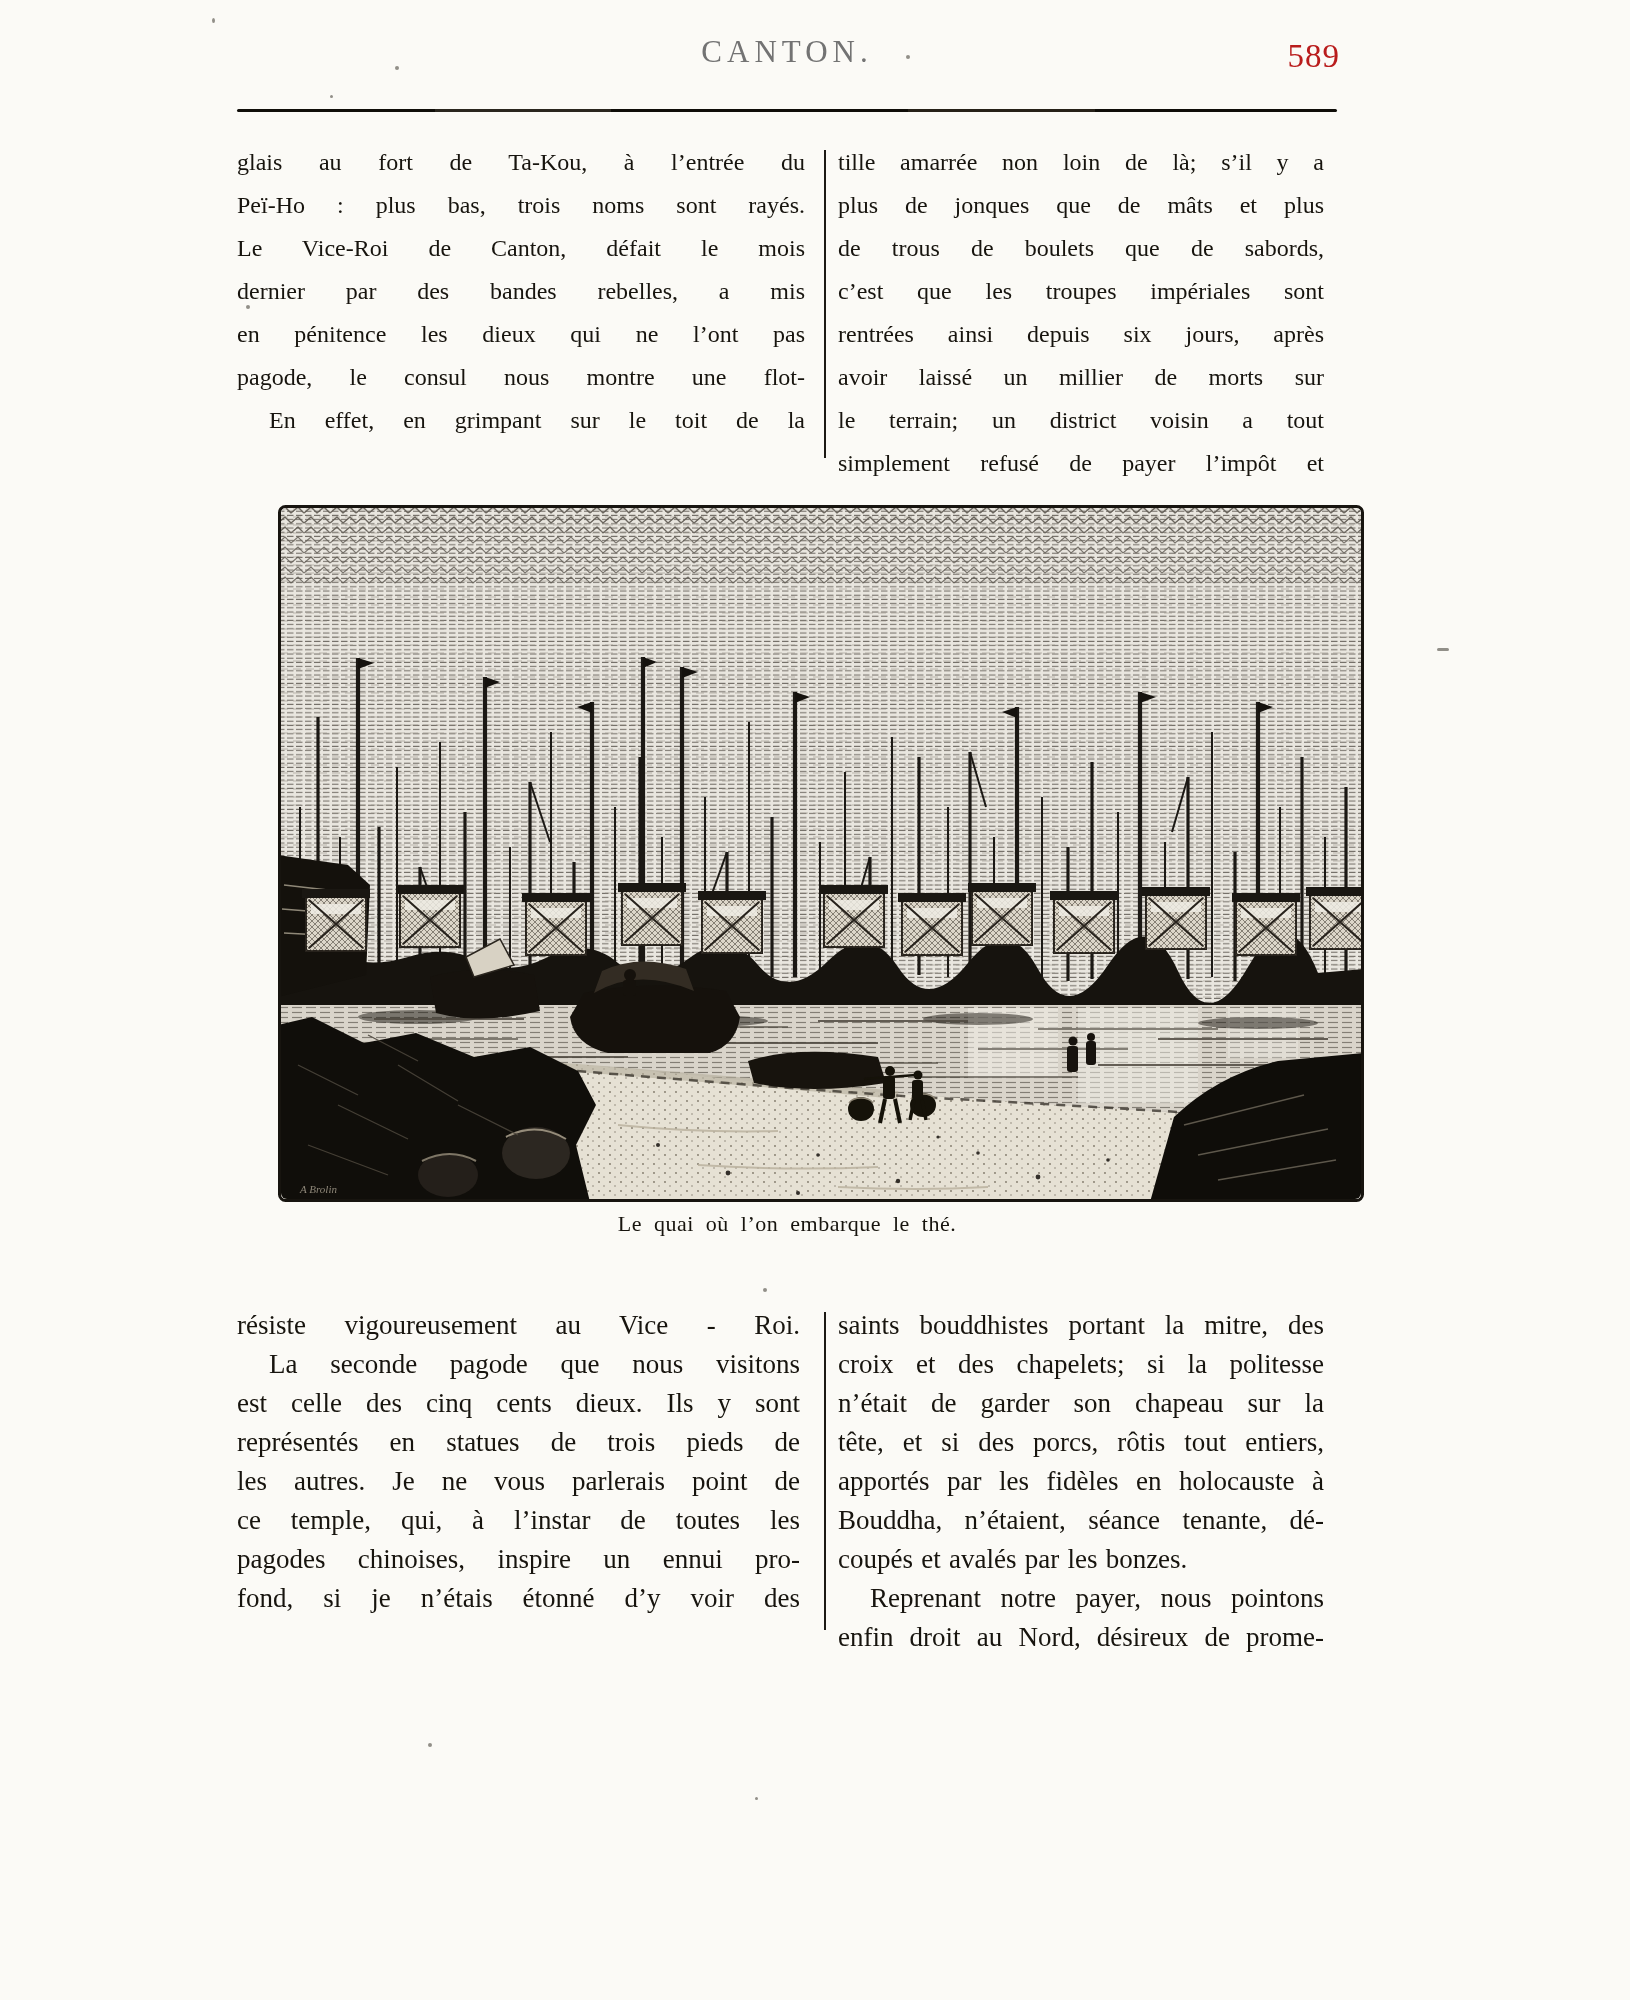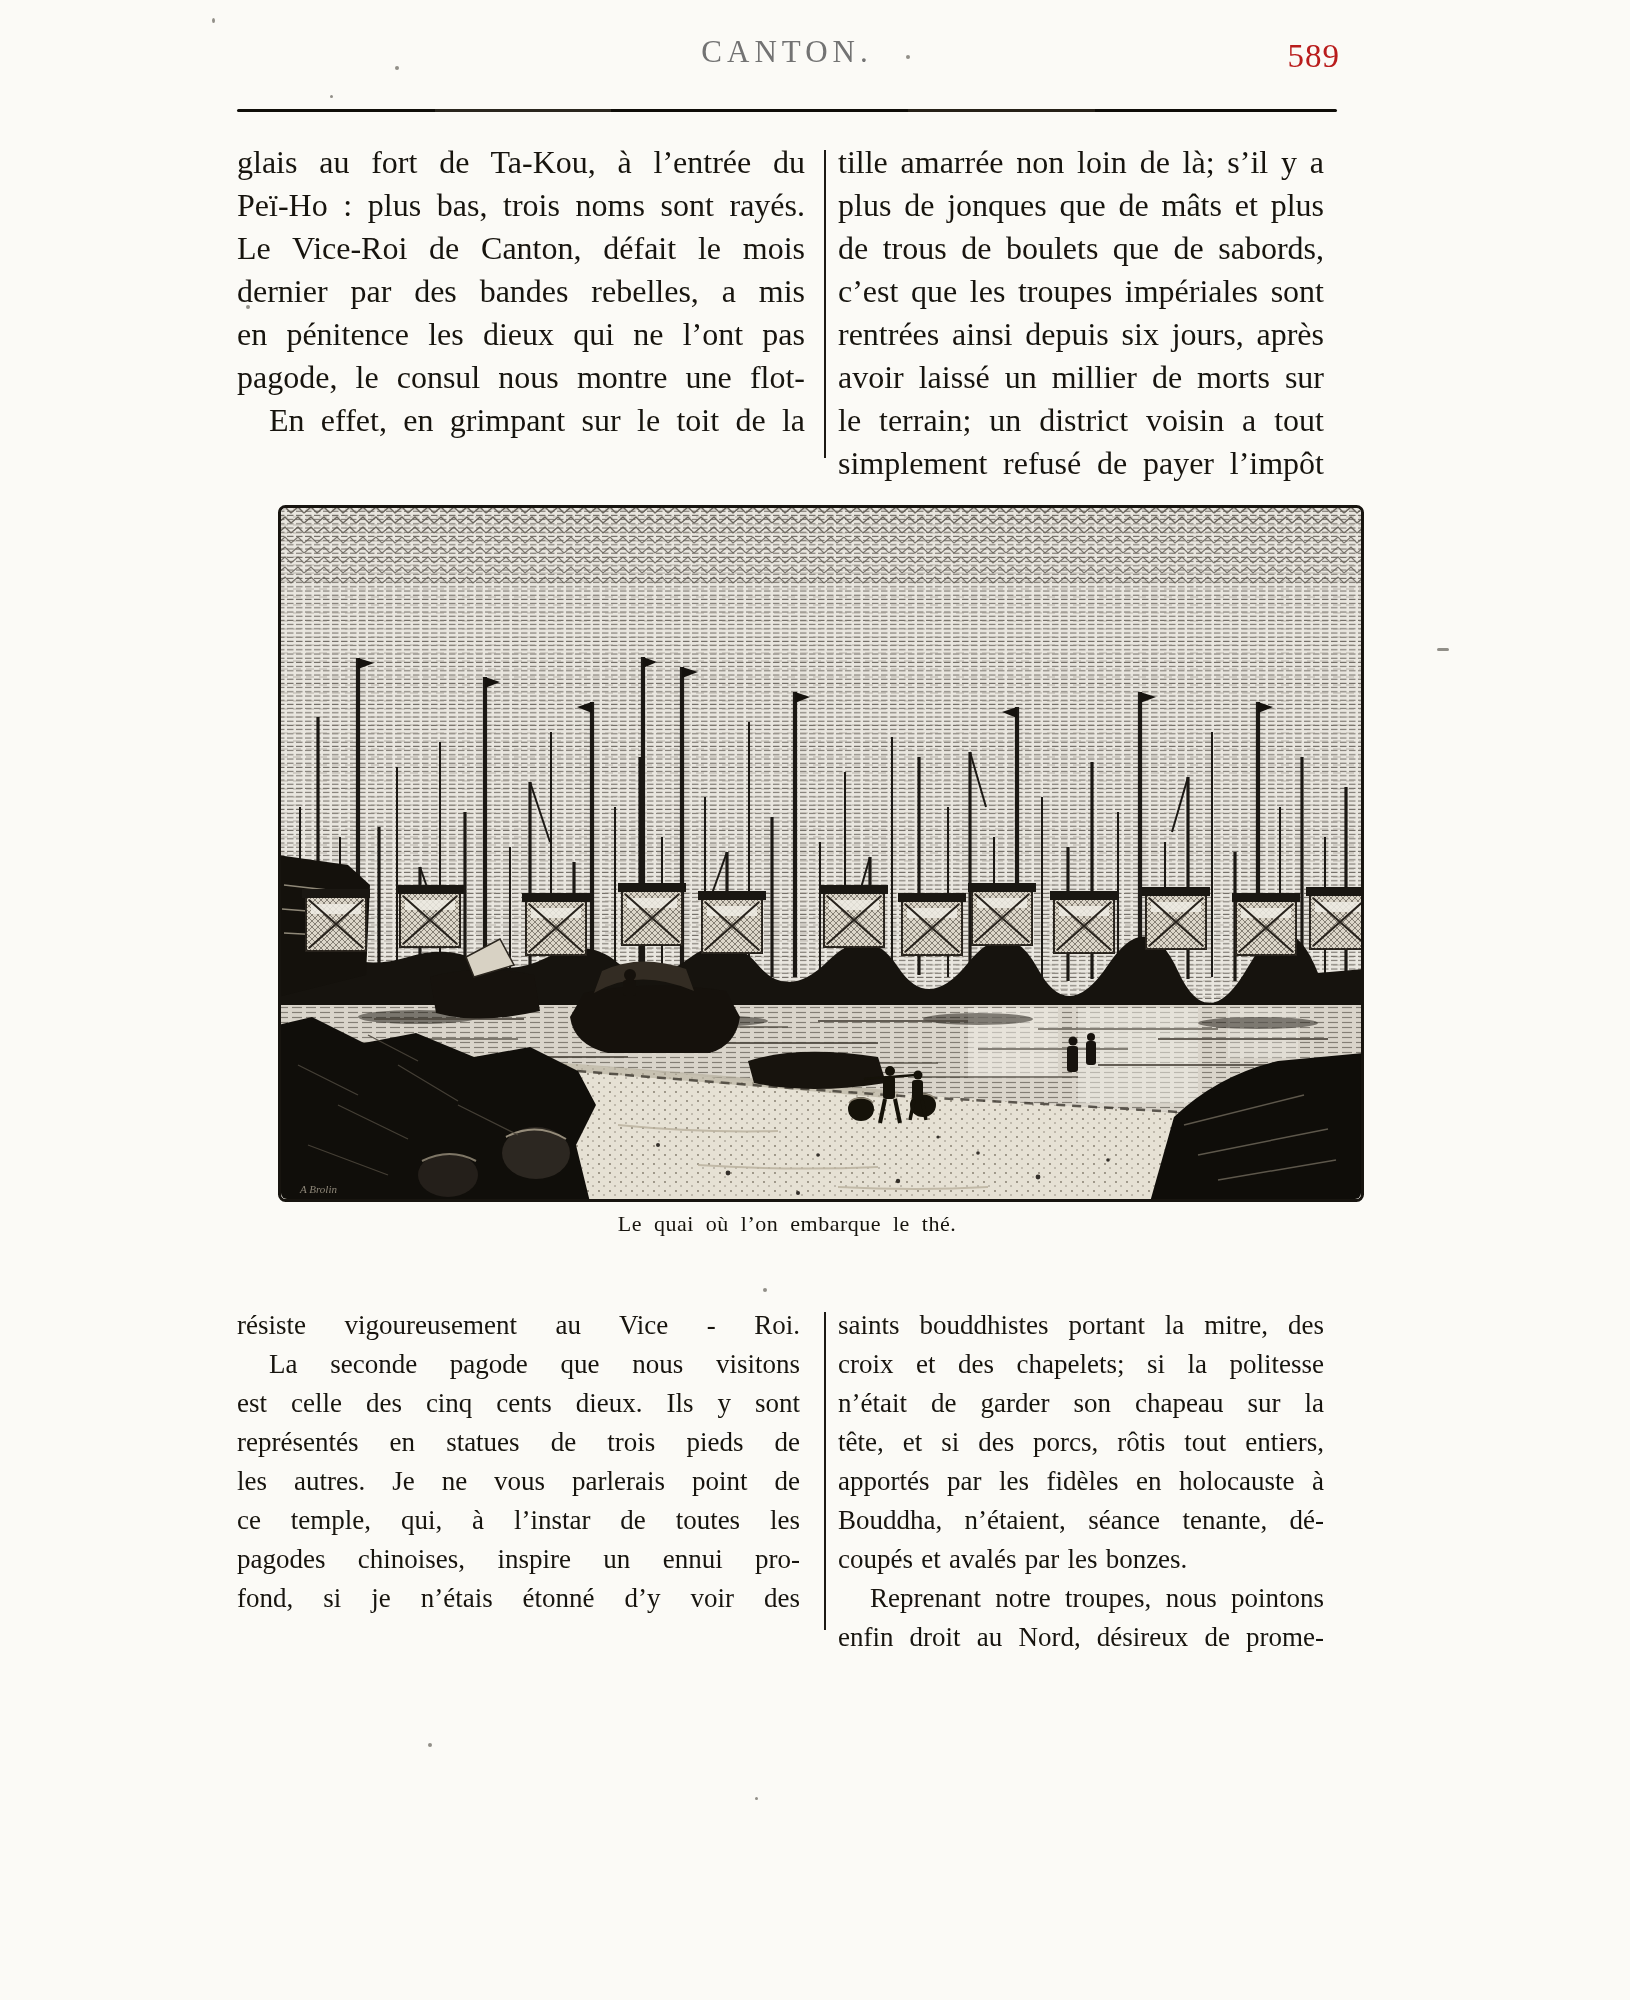--- a/index.html
+++ b/index.html
@@ -21,21 +21,21 @@
     position:absolute;left:1190px;top:38px;width:150px;
     text-align:right;font-size:33px;letter-spacing:1px;color:#b91c1c;
   }
   .header-rule{
     position:absolute;left:237px;top:109px;width:1100px;height:3px;
     background:linear-gradient(90deg,#100e09 0 18%,#2a261e 18% 34%,#0f0d08 34% 61%,#262118 61% 78%,#0f0d08 78%);
     border-radius:2px;
   }
   .col{position:absolute;}
   .ln{position:relative;overflow:hidden;word-spacing:1.5px;white-space:normal;}
-  .t{height:43px;line-height:43px;font-size:32px;}
+  .t{height:43px;line-height:43px;font-size:24px;}
   .b{height:39px;line-height:39px;font-size:27px;}
   .j{text-align:justify;}
   .j::after{content:"";display:inline-block;width:100%;height:0;vertical-align:top;}
   .ind{text-indent:32px;}
   .vrule{position:absolute;width:2px;background:#1c1914;}
   .vrule.top{left:824px;top:150px;height:308px;}
   .vrule.bottom{left:824px;top:1312px;height:318px;}
   figure.engraving{
     position:absolute;left:267px;top:494px;width:1086px;height:697px;margin:11px;
   }
@@ -342,21 +342,21 @@
   </div>
   <div class="vrule bottom"></div>
   <div class="col" style="left:838px;top:1306px;width:486px;">
     <div class="ln b j">saints bouddhistes portant la mitre, des</div>
     <div class="ln b j">croix et des chapelets; si la politesse</div>
     <div class="ln b j">n’était de garder son chapeau sur la</div>
     <div class="ln b j">tête, et si des porcs, rôtis tout entiers,</div>
     <div class="ln b j">apportés par les fidèles en holocauste à</div>
     <div class="ln b j">Bouddha, n’étaient, séance tenante, dé-</div>
     <div class="ln b">coupés et avalés par les bonzes.</div>
-    <div class="ln b j ind">Reprenant notre troupes, nous pointons</div>
+    <div class="ln b j ind">Reprenant notre payer, nous pointons</div>
     <div class="ln b j">enfin droit au Nord, désireux de prome-</div>
   </div>
 
   <div class="speck" style="left:395px;top:66px;width:4px;height:4px;"></div>
   <div class="speck" style="left:906px;top:55px;width:4px;height:4px;"></div>
   <div class="speck" style="left:246px;top:305px;width:4px;height:4px;"></div>
   <div class="speck" style="left:330px;top:95px;width:3px;height:3px;"></div>
   <div class="speck" style="left:763px;top:1288px;width:4px;height:4px;"></div>
   <div class="speck" style="left:428px;top:1743px;width:4px;height:4px;"></div>
   <div class="speck" style="left:755px;top:1797px;width:3px;height:3px;"></div>

